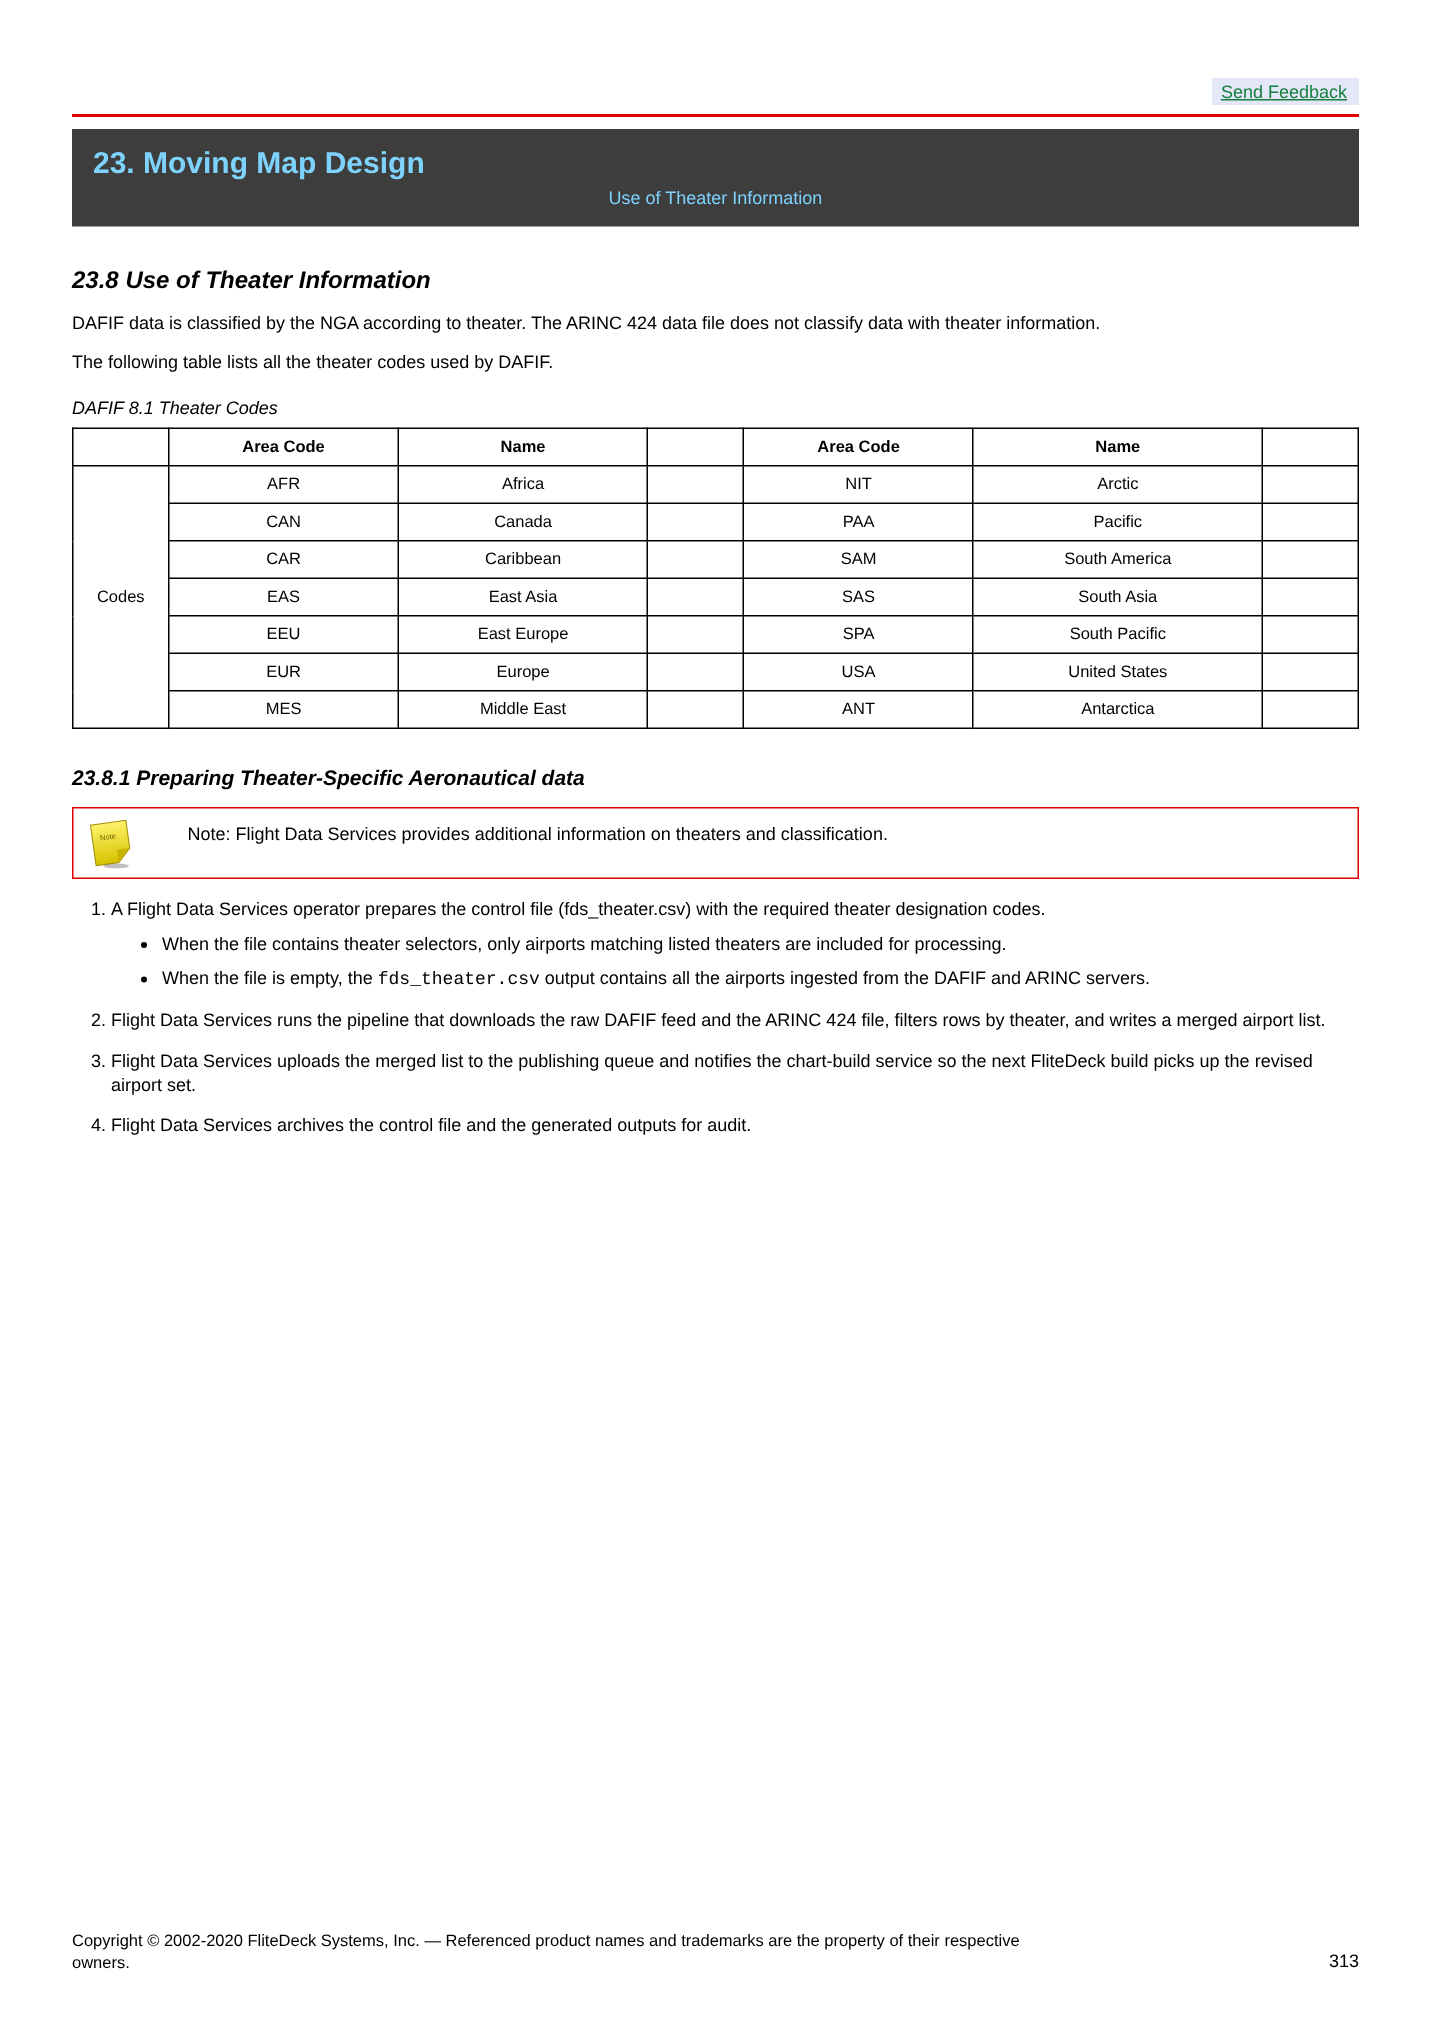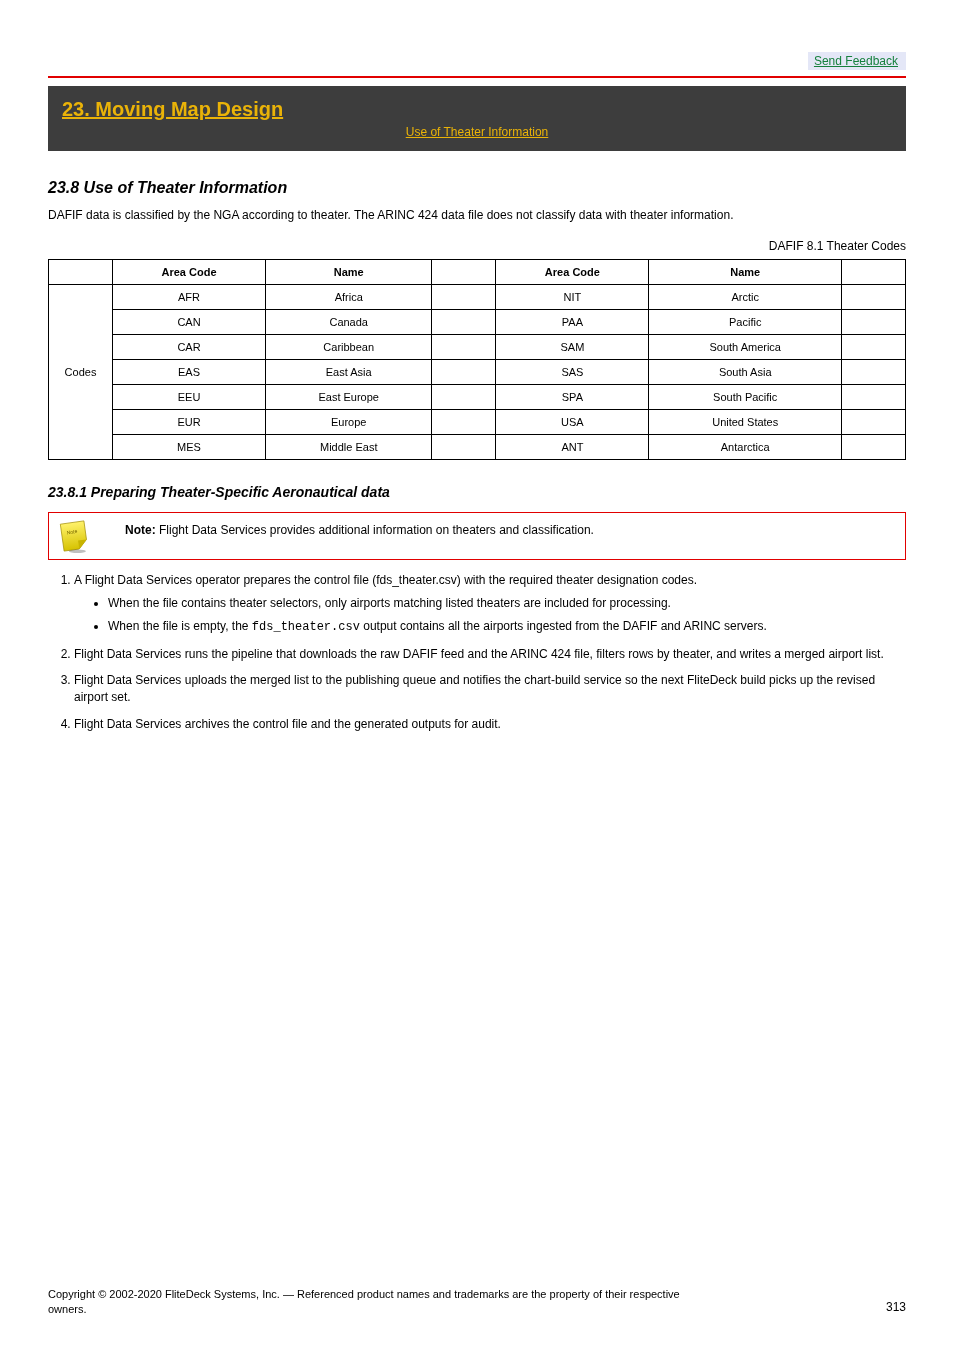--- a/index.html
+++ b/index.html
@@ -22,34 +22,33 @@
   }
   .header-top a {
     background: #e4e7f7;
     color: #15803d;
     text-decoration: underline;
     padding: 2px 8px 2px 6px;
     font-size: 12px;
   }
   .chapter-bar {
     background: #3d3d3d;
-    color: #eab308;
+    color: #7dd3fc;
     padding: 12px 14px;
     margin-bottom: 2px;
-    text-decoration: underline;
   }
   .chapter-name { font-size: 20px; font-weight: bold; margin-bottom: 4px; }
   .chapter-topic { font-size: 12px; text-align: center; }
   .section {
     margin-top: 28px;
   }
   .sec-title { font-size: 16px; font-style: italic; font-weight: bold; margin: 20px 0 10px; }
   p { margin-bottom: 10px; line-height: 1.35; }
 
-  .table-caption { text-align: right; margin: 16px 0 6px; }
+  .table-caption { font-style: italic; text-align: left; margin: 16px 0 6px; }
   table.codes {
     width: 100%;
     border-collapse: collapse;
     font-size: 11px;
   }
   table.codes th, table.codes td {
     border: 1px solid #000;
     padding: 6px 4px;
     text-align: center;
     vertical-align: middle;
@@ -67,21 +66,21 @@
     margin: 12px 0;
     min-height: 48px;
   }
   .note-icon {
     position: absolute;
     left: 8px;
     top: 6px;
     width: 34px;
     height: 34px;
   }
-  .note-label { font-weight: bold; padding-left: 24px; }
+  .note-label { font-weight: normal; padding-left: 24px; }
 
   .step-title { font-size: 16px; font-style: italic; font-weight: bold; margin: 24px 0 10px; }
   ol.steps { list-style: decimal; margin-left: 26px; }
   ol.steps li { margin-bottom: 10px; line-height: 1.4; }
   ol.steps ul { list-style: disc; margin: 6px 0 4px 34px; }
   ol.steps ul li { margin-bottom: 6px; }
   .mono { font-family: "Courier New", monospace; }
 
   .footer {
     position: absolute;
@@ -107,20 +106,21 @@
   </div>
 
   <div class="chapter-bar">
     <div class="chapter-name">23. Moving Map Design</div>
     <div class="chapter-topic">Use of Theater Information</div>
   </div>
 
   <div class="section">
     <div class="sec-title">23.8 Use of Theater Information</div>
     <p>DAFIF data is classified by the NGA according to theater. The ARINC 424 data file does not classify data with theater information.</p>
+    <p>The following table lists all the theater codes used by DAFIF.</p>
   </div>
 
   <div class="table-caption">DAFIF 8.1 Theater Codes</div>
   <table class="codes">
     <thead>
       <tr>
         <th class="blank-col"></th>
         <th>Area Code</th>
         <th>Name</th>
         <th class="blank-col"></th>

